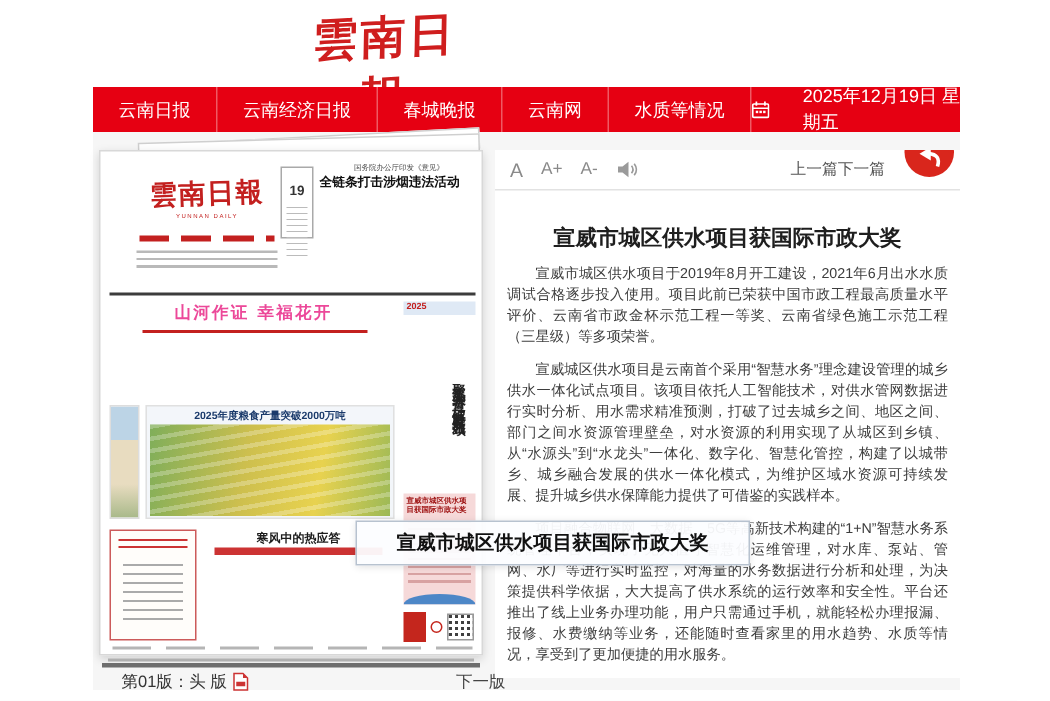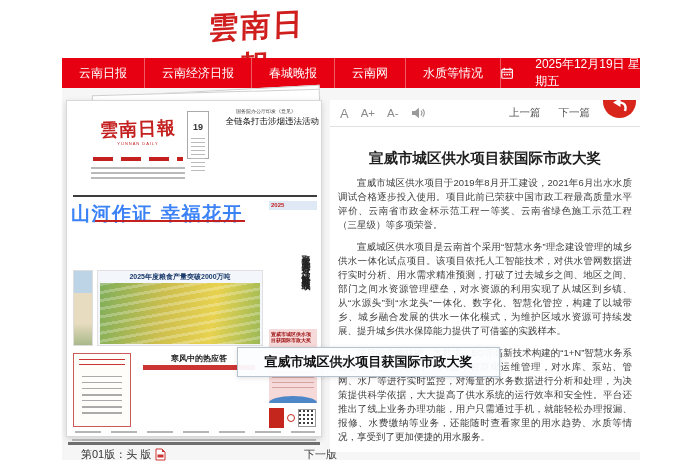--- a/index.html
+++ b/index.html
@@ -34,27 +34,27 @@
   .np-logo-sub { left:34px; top:40px; width:74px; text-align:center; font-size:4px; color:#c3201f; letter-spacing:1px; }
   .np-slogan { left:26px; top:56px; width:90px; height:4px;
                background:repeating-linear-gradient(to right,#c3201f 0 20px,transparent 20px 28px); }
   .np-mast-bars { left:24px; top:66px; width:94px; height:14px;
                background:repeating-linear-gradient(to bottom,#b9b9b9 0 1.5px,transparent 1.5px 5px); }
   .np-datebox { left:120px; top:10px; width:22px; height:48px; border:1px solid #a9a9a9; }
   .np-datebox .d { position:absolute; left:0; top:10px; width:100%; text-align:center; font-size:9px; font-weight:bold; color:#333; }
   .np-datebox .b { position:absolute; left:3px; right:3px; top:26px; height:34px;
                background:repeating-linear-gradient(to bottom,#bbb 0 1px,transparent 1px 4px); }
   .np-kicker { left:146px; top:7px; width:106px; text-align:center; font-size:5px; color:#444; }
-  .np-top-headline { left:146px; top:15px; width:106px; text-align:right; font-size:8.5px; font-weight:normal; color:#101010; }
+  .np-top-headline { left:146px; top:15px; width:106px; text-align:left; font-size:8.5px; font-weight:bold; color:#101010; }
   .cols { display:flex; gap:4px; }
   .cols i { flex:1; background:repeating-linear-gradient(to bottom,#bdbdbd 0 1.5px,transparent 1.5px 4.8px); }
   .np-top-cols { left:146px; top:30px; width:106px; height:60px; }
   .np-divider { left:6px; top:94px; width:244px; height:2px; background:#3c3c3c; }
-  .np-main-headline { left:4px; top:100px; width:196px; text-align:left; font-size:19px; font-weight:bold;
-                      letter-spacing:1.5px; color:#3b82f6; font-family:"DejaVu Serif",serif; }
+  .np-main-headline { left:4px; top:100px; width:196px; text-align:center; font-size:11px; font-weight:bold;
+                      letter-spacing:1.5px; color:#ec4899; font-family:"DejaVu Serif",serif; }
   .np-main-sub { left:28px; top:119px; width:150px; height:2px; background:#c3201f; }
   .np-cols-a { left:6px; top:127px; width:192px; height:38px; }
   .np-photo-left { left:6px; top:169px; width:20px; height:76px;
                    background:linear-gradient(to bottom,#bcd4e6 0 30%,#e8dcc0 30% 70%,#a9b98a); border:1px solid #ddd; }
   .np-photo { left:30px; top:169px; width:166px; height:76px; border:1px solid #e0e0e0; background:#f3f6fa; }
   .np-photo-headline { left:2px; top:1px; width:160px; text-align:center; font-size:7px; font-weight:bold; color:#1a3a6b; }
   .np-photo-img { left:2px; top:12px; width:160px; height:61px;
       background:linear-gradient(100deg,#7fae5a,#cdbf4e 40%,#e8d24f 70%,#9cb957),
                  repeating-linear-gradient(170deg,rgba(255,255,255,.25) 0 3px,transparent 3px 8px); background-blend-mode:overlay; }
   .np-redbox { left:6px; top:252px; width:58px; height:74px; border:1px solid #cc5a5a; background:#fffdfa; }
@@ -95,21 +95,21 @@
   .pager .next { color:#444; cursor:pointer; }
 
   
   .article-panel { position:absolute; left:330px; top:100px; width:310px; height:352px; background:#fff; overflow:hidden; }
   .toolbar { position:relative; height:27px; border-bottom:1px solid #e2e2e2; display:flex; align-items:center;
              padding:0 10px; gap:12px; color:#8a8a8a; }
   .toolbar .fz { font-size:13px; cursor:pointer; }
   .toolbar .fz.sm { font-size:11.5px; }
   .toolbar .spk { width:14px; height:12px; cursor:pointer; }
   .toolbar .sp { flex:1; }
-  .toolbar .pn { font-size:10.5px; color:#555; margin-right:40px; display:flex; gap:18px; }
+  .toolbar .pn { font-size:10.5px; color:#555; margin-right:40px; display:flex; gap:0; }
   .toolbar .pn span { cursor:pointer; }
   .back-circle { position:absolute; right:4px; top:-15px; width:33px; height:33px; border-radius:50%;
                  background:#d9261c; cursor:pointer; }
   .article-body { padding:6px 8px 0 8px; }
   .article-title { margin:16px 0 4px 0; text-align:center; font-size:14.5px; font-weight:bold; color:#1e1e1e; }
   .article-body p { font-size:9.5px; line-height:14px; color:#3d3d3d; text-align:justify;
                     text-indent:2em; margin:8px 0; }
 
   
   .title-tooltip { position:absolute; left:237px; top:347px; width:263px; height:30px; z-index:10;

